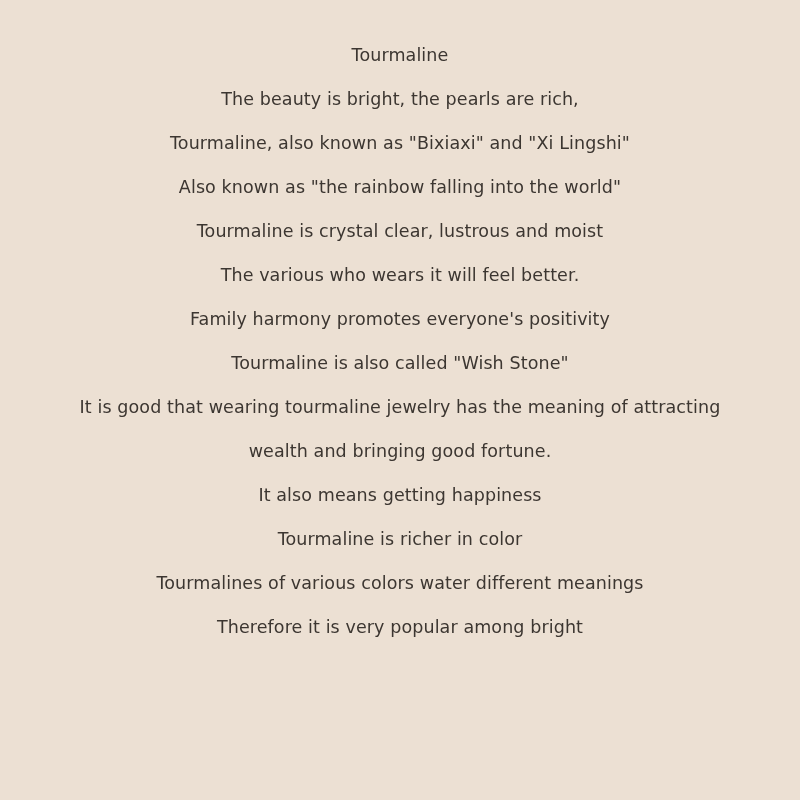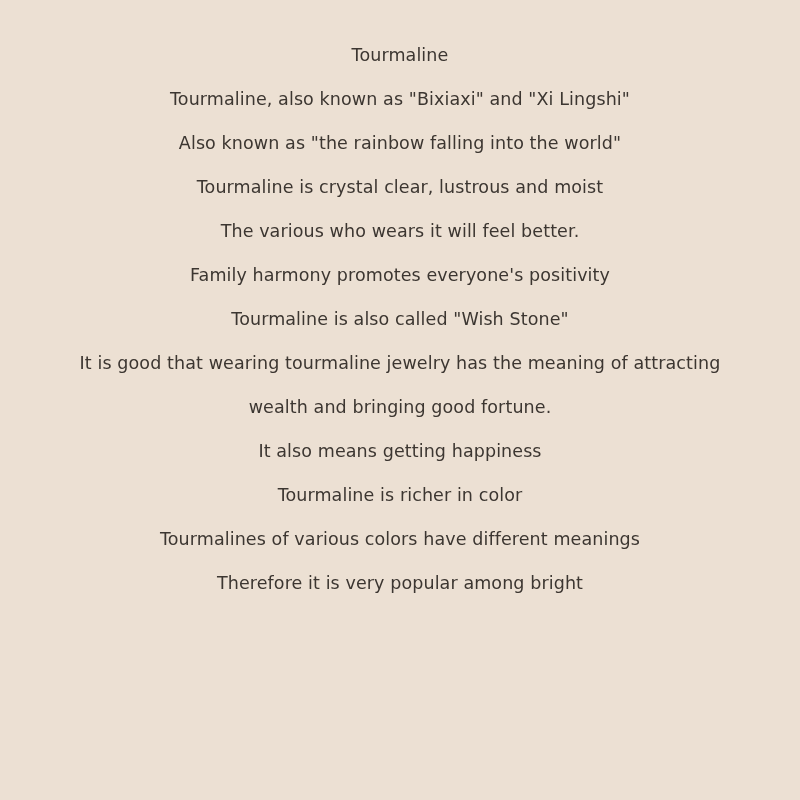--- a/index.html
+++ b/index.html
@@ -31,25 +31,26 @@
     text-align: center;
     white-space: nowrap;
     letter-spacing: 0.1px;
   }
 </style>
 </head>
 <body>
 
 <div class="page">
   <div class="line">Tourmaline</div>
+  <div class="line">The beauty is bright, the pearls are rich,</div>
   <div class="line">Tourmaline, also known as "Bixiaxi" and "Xi Lingshi"</div>
   <div class="line">Also known as "the rainbow falling into the world"</div>
   <div class="line">Tourmaline is crystal clear, lustrous and moist</div>
   <div class="line">The various who wears it will feel better.</div>
   <div class="line">Family harmony promotes everyone's positivity</div>
   <div class="line">Tourmaline is also called "Wish Stone"</div>
   <div class="line">It is good that wearing tourmaline jewelry has the meaning of attracting</div>
   <div class="line">wealth and bringing good fortune.</div>
   <div class="line">It also means getting happiness</div>
   <div class="line">Tourmaline is richer in color</div>
-  <div class="line">Tourmalines of various colors have different meanings</div>
+  <div class="line">Tourmalines of various colors water different meanings</div>
   <div class="line">Therefore it is very popular among bright</div>
 </div>
 
 </body></html>

